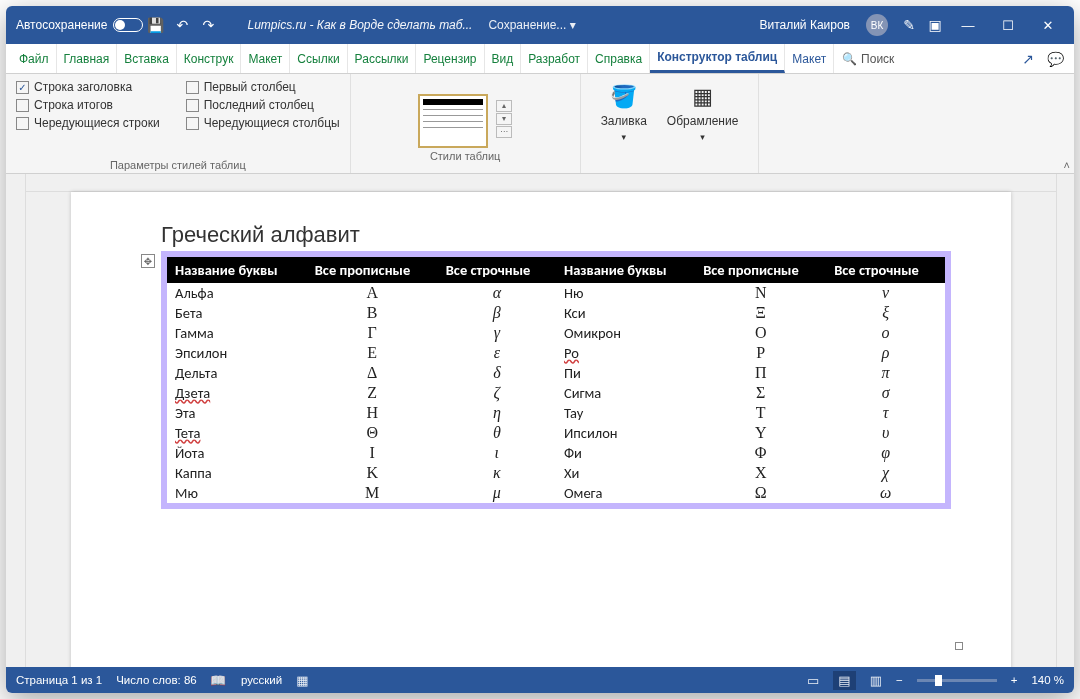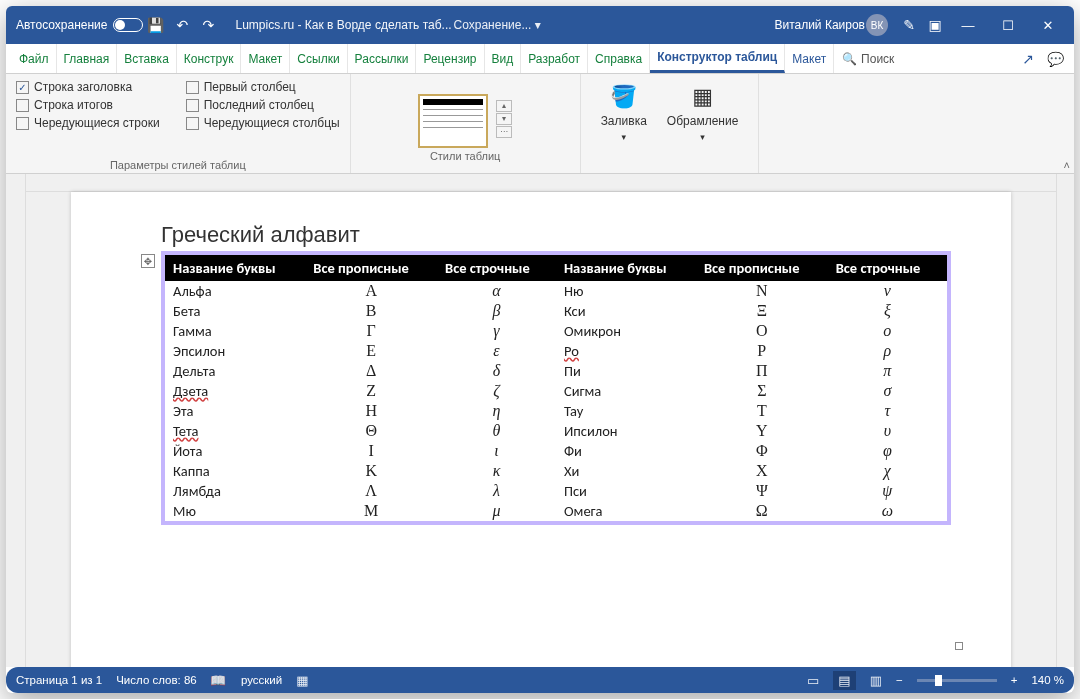--- a/index.html
+++ b/index.html
@@ -6,24 +6,24 @@
 body { font-family: "Segoe UI", Arial, sans-serif; font-size: 12px; background: #fff; width: 1080px; height: 699px; overflow: hidden; position: relative; }
 .window { width: 1068px; height: 687px; margin: 6px; box-shadow: 0 8px 30px rgba(0,0,0,0.35); border-radius: 6px; overflow: hidden; display: flex; flex-direction: column; background: #fff; }
 
 
 .titlebar { height: 38px; background: #2b579a; color: #fff; display: flex; align-items: center; padding: 0 6px 0 10px; font-size: 12px; }
 .titlebar .auto { display: flex; align-items: center; gap: 6px; }
 .toggle { width: 30px; height: 14px; border: 1px solid #fff; border-radius: 8px; position: relative; }
 .toggle::after { content: ""; position: absolute; width: 10px; height: 10px; background: #fff; border-radius: 50%; top: 1px; left: 1px; }
 .tb-icon { width: 20px; height: 20px; display: inline-flex; align-items: center; justify-content: center; color: #fff; font-size: 14px; margin: 0 3px; cursor: default; }
 .tb-sep { width: 14px; }
-.doc-title { flex: 0 0 auto; opacity: 0.95; }
-.saving { margin-left: 2px; opacity: 0.9; }
+.doc-title { flex: 0 0 auto; margin-left: 12px; opacity: 0.95; font-style: italic; }
+.saving { margin-left: 16px; opacity: 0.9; }
 .titlebar .spacer { flex: 1; }
-.user { display: flex; align-items: center; gap: 1px; margin-right: 8px; }
+.user { display: flex; align-items: center; gap: 16px; margin-right: 8px; }
 .user-badge { width: 22px; height: 22px; border-radius: 50%; background: #8494b5; display: flex; align-items: center; justify-content: center; font-size: 10px; }
 .win-btn { width: 40px; height: 38px; display: flex; align-items: center; justify-content: center; font-size: 13px; }
 .win-btn.close { background: transparent; }
 
 
 .tabs { height: 30px; background: #fff; border-bottom: 1px solid #d0d0d0; display: flex; align-items: stretch; padding: 0 4px 0 6px; }
 .tab { padding: 0 7px; display: flex; align-items: center; color: #15803d; font-size: 12px; border-right: 1px solid #e6e6e6; white-space: nowrap; }
 .tab.active { color: #2b579a; font-weight: 600; border-bottom: 3px solid #2b579a; }
 .tab.layout2 { color: #2b579a; }
 .tabs .flex { flex: 1; }
@@ -52,31 +52,31 @@
 .doc-area { flex: 1; background: #f0f0f0; position: relative; overflow: hidden; display: flex; }
 .ruler-v { width: 20px; background: #f0f0f0; border-right: 1px solid #ddd; }
 .page-wrap { flex: 1; overflow: auto; position: relative; }
 .ruler-h { height: 18px; background: #f0f0f0; border-bottom: 1px solid #ddd; }
 .page { width: 940px; min-height: 520px; background: #fff; margin: 0 auto; box-shadow: 0 0 4px rgba(0,0,0,0.2); position: relative; }
 .scroll-v { width: 18px; background: #f0f0f0; border-left: 1px solid #ddd; }
 .page-content { padding: 30px 60px 20px 90px; }
 .doc-h { font-family: Liberation Sans, sans-serif; font-size: 22px; color: #333; margin-bottom: 3px; }
 .move-handle { position: absolute; left: 70px; top: 62px; width: 14px; height: 14px; border: 1px solid #888; font-size: 10px; display: flex; align-items: center; justify-content: center; color: #666; background: #fff; }
 
-table.greek { width: 100%; border-collapse: collapse; border: 4px solid #c4b5fd; font-family: Calibri, Arial, sans-serif; font-size: 14.5px; }
+table.greek { width: 100%; border-collapse: collapse; border: 6px solid #c4b5fd; font-family: Calibri, Arial, sans-serif; font-size: 14.5px; }
 table.greek th { background: #000; color: #fff; text-align: left; padding: 4px 8px; font-weight: 700; vertical-align: top; }
 table.greek td { padding: 1px 8px; color: #222; }
 table.greek td.c { text-align: center; font-family: "Times New Roman", serif; font-size: 16px; }
 table.greek td.it { font-style: italic; }
 .spell { text-decoration: underline wavy #d04040; text-decoration-skip-ink: none; }
 
 .resize-sq { position: absolute; right: 48px; bottom: 62px; width: 8px; height: 8px; border: 1px solid #888; background: #fff; }
 
 
-.status { height: 26px; background: #2b579a; color: #fff; display: flex; align-items: center; font-size: 11.5px; padding: 0 10px; gap: 14px; border-radius: 12px; }
+.status { height: 26px; background: #2b579a; color: #fff; display: flex; align-items: center; font-size: 11.5px; padding: 0 10px; gap: 14px; }
 .status .flex { flex: 1; }
 .status .ico { font-size: 13px; opacity: 0.9; }
 .zoom-slider { width: 80px; height: 3px; background: #6b86b3; position: relative; }
 .zoom-slider::after { content: ""; position: absolute; width: 7px; height: 11px; background: #fff; top: -4px; left: 18px; }
 </style>
 </head>
 <body>
 
 <div class="window">
 
@@ -288,28 +288,20 @@
                 </tr>
                 <tr>
                   <td>Каппа</td>
                   <td class="c">Κ</td>
                   <td class="c it">κ</td>
                   <td>Хи</td>
                   <td class="c">Χ</td>
                   <td class="c it">χ</td>
                 </tr>
                 <tr>
-                  <td>Лямбда</td>
-                  <td class="c">Λ</td>
-                  <td class="c it">λ</td>
-                  <td>Пси</td>
-                  <td class="c">Ψ</td>
-                  <td class="c it">ψ</td>
-                </tr>
-                <tr>
                   <td>Мю</td>
                   <td class="c">Μ</td>
                   <td class="c it">μ</td>
                   <td>Омега</td>
                   <td class="c">Ω</td>
                   <td class="c it">ω</td>
                 </tr>
               </tbody>
           </table>
         </div>

